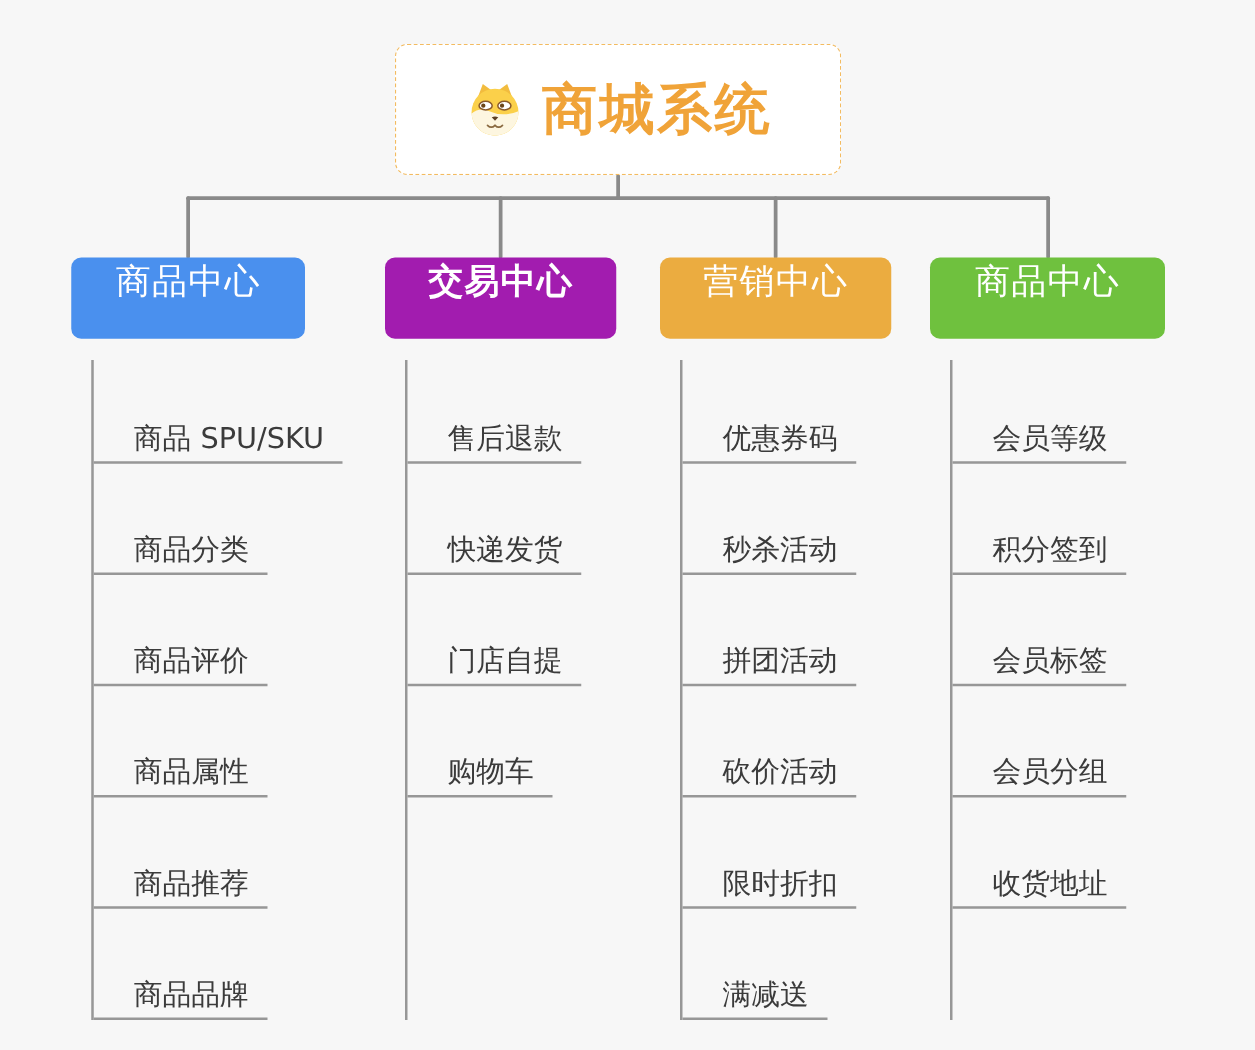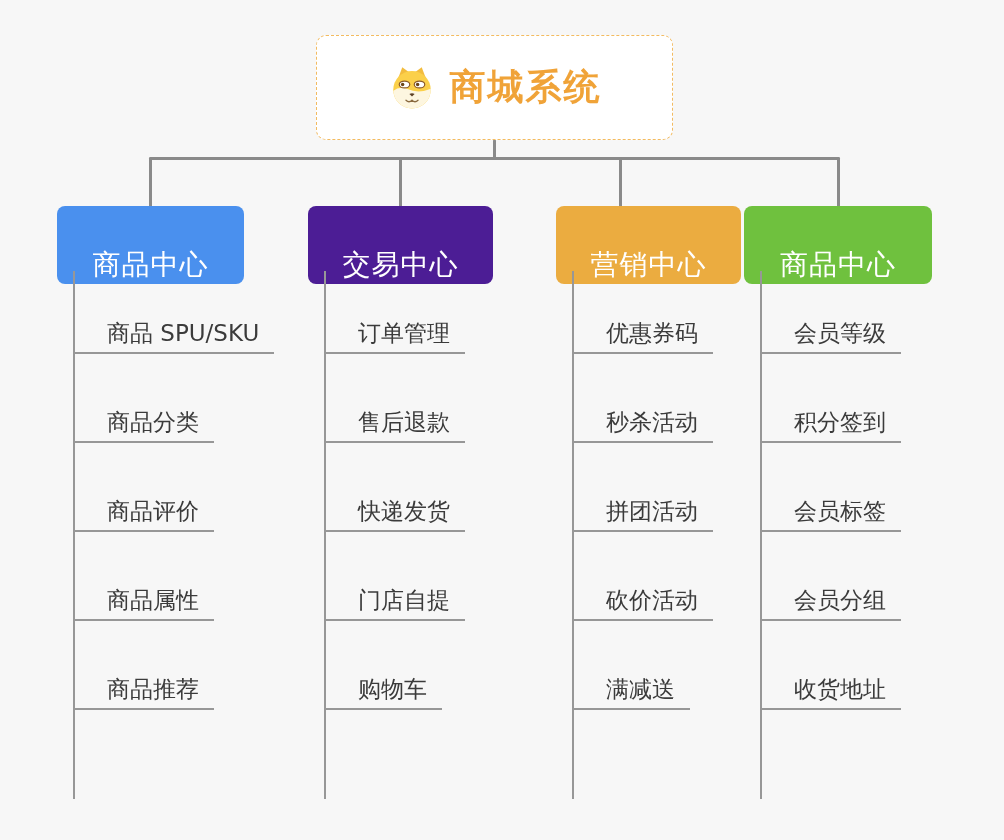--- a/index.html
+++ b/index.html
@@ -24,40 +24,40 @@
   
   .root-node {
     position:absolute; left:316px; top:35px; width:357px; height:105px;
     box-sizing:border-box;
     background:#ffffff;
     border:1px dashed #f3bb60;
     border-radius:10px;
     display:flex; align-items:center; justify-content:center; gap:14px;
   }
   .root-title {
-    font-size:36px; font-weight:600; color:#f0a338; letter-spacing:2px;
+    font-size:44px; font-weight:600; color:#f0a338; letter-spacing:2px;
   }
   .dog-icon { width:48px; height:45px; display:block; }
 
   
   .branch { position:absolute; top:206px; }
   .b0 { left:57px;  width:187px; }
   .b1 { left:308px; width:185px; }
-  .b2 { left:528px; width:185px;margin-left:28px; }
+  .b2 { left:528px; width:185px; }
   .b3 { left:744px; width:188px; }
 
   .branch-box {
-    width:100%; height:78px; box-sizing:border-box;
+    width:100%; height:65px; box-sizing:border-box;
     border-radius:8px;
     color:#ffffff; font-size:28px; letter-spacing:1px;
-    display:flex; align-items:flex-end; justify-content:center;
+    display:flex; align-items:flex-start; justify-content:center;
   }
 
   .children {
-    position:absolute; left:16px; top:65px; height:528px;
+    position:absolute; left:16px; top:82px; height:528px;
     border-left:2px solid #979797;
     display:flex; flex-direction:column; align-items:flex-start;text-align:right;
   }
   .child {
     box-sizing:border-box; height:89px;
     display:flex; align-items:flex-end;
     border-bottom:2px solid #979797;
     padding:0 15px 3px 32px;
     font-size:23px; color:#3b3b3b; white-space:nowrap;
   }
@@ -111,31 +111,31 @@
         </div>
       <div class="child">
           <span>商品评价</span>
         </div>
       <div class="child">
           <span>商品属性</span>
         </div>
       <div class="child">
           <span>商品推荐</span>
         </div>
+      <div class="child">
+          <span>商品品牌</span>
+        </div>
     </div>
   </div>
 
   <div class="branch b1">
-    <div class="branch-box" style="background-color: #4c1d95;">
+    <div class="branch-box" style="background-color: #a21caf; font-weight: bold;">
       <span>交易中心</span>
     </div>
     <div class="children">
-      <div class="child">
-          <span>订单管理</span>
-        </div>
       <div class="child">
           <span>售后退款</span>
         </div>
       <div class="child">
           <span>快递发货</span>
         </div>
       <div class="child">
           <span>门店自提</span>
         </div>
       <div class="child">
@@ -155,20 +155,23 @@
       <div class="child">
           <span>秒杀活动</span>
         </div>
       <div class="child">
           <span>拼团活动</span>
         </div>
       <div class="child">
           <span>砍价活动</span>
         </div>
       <div class="child">
+          <span>限时折扣</span>
+        </div>
+      <div class="child">
           <span>满减送</span>
         </div>
     </div>
   </div>
 
   <div class="branch b3">
     <div class="branch-box" style="background-color: rgb(111, 193, 62);">
       <span>商品中心</span>
     </div>
     <div class="children">

